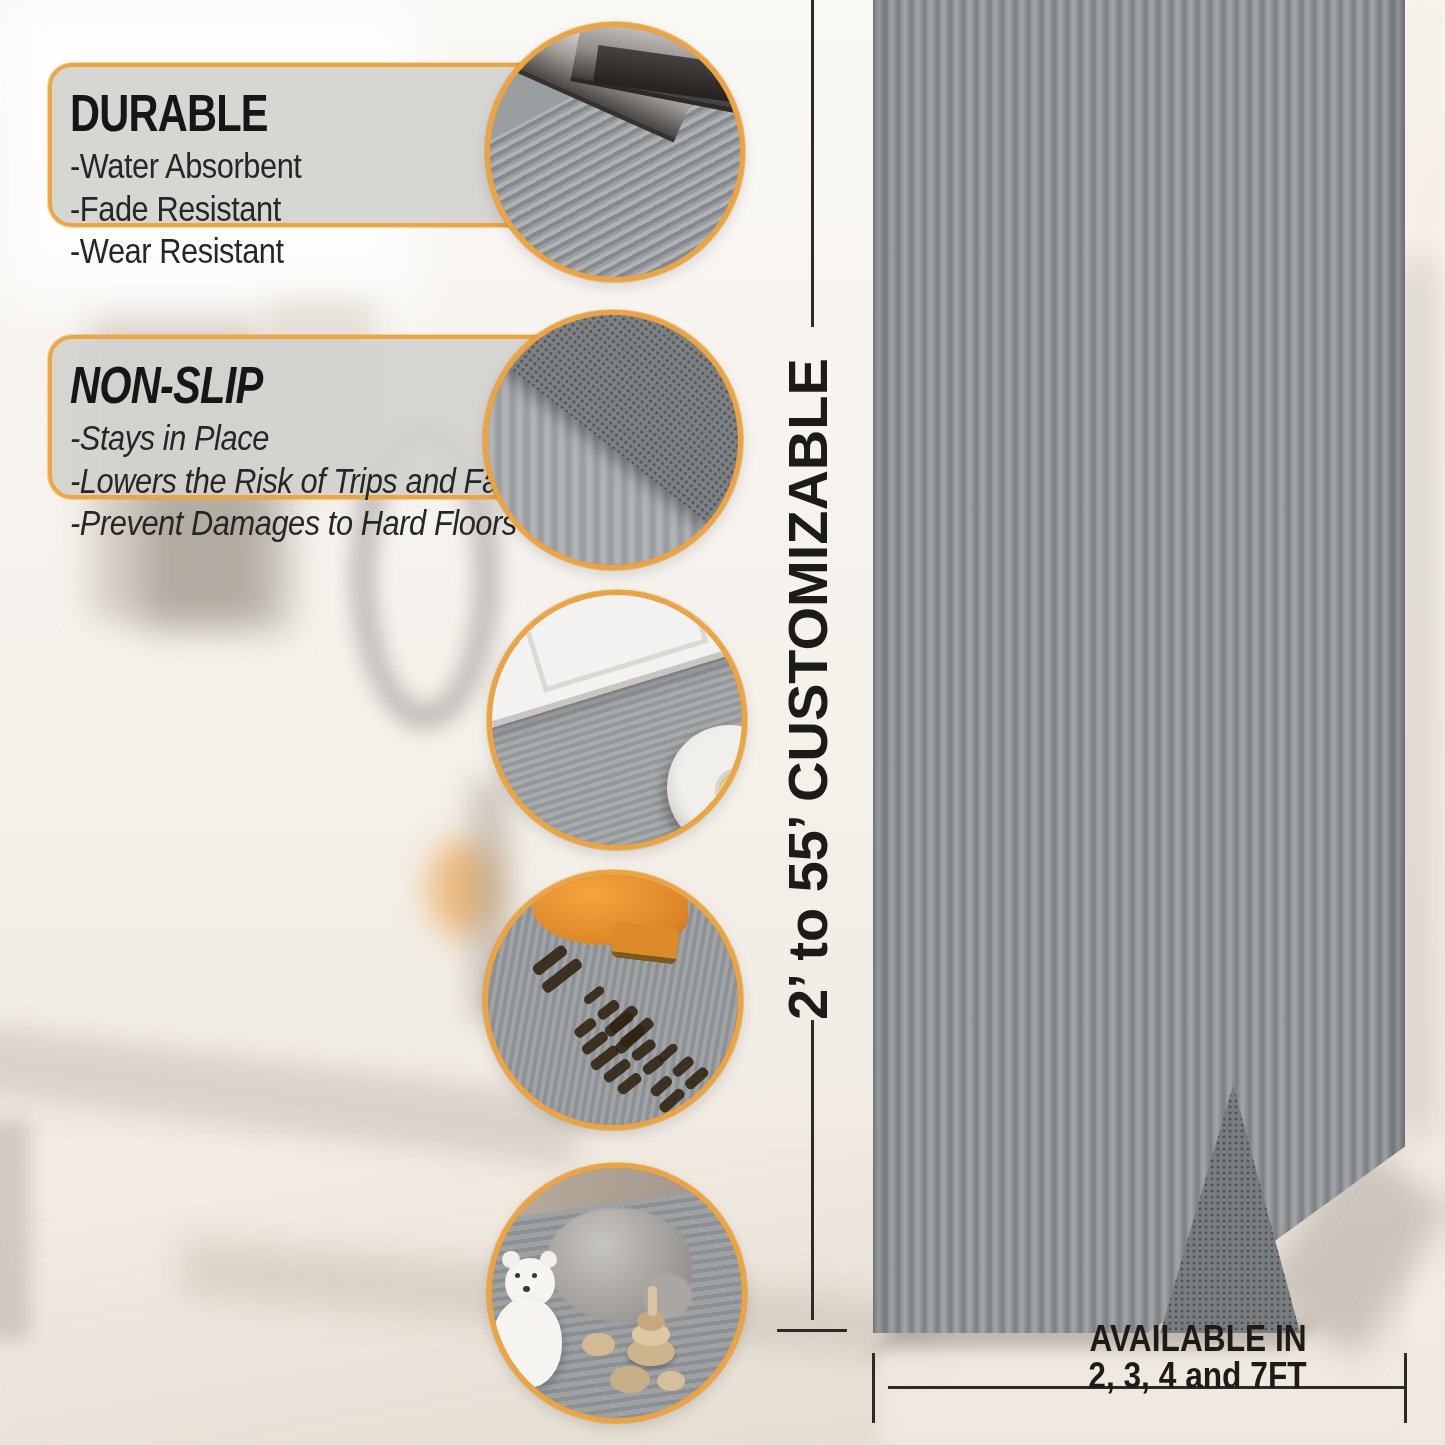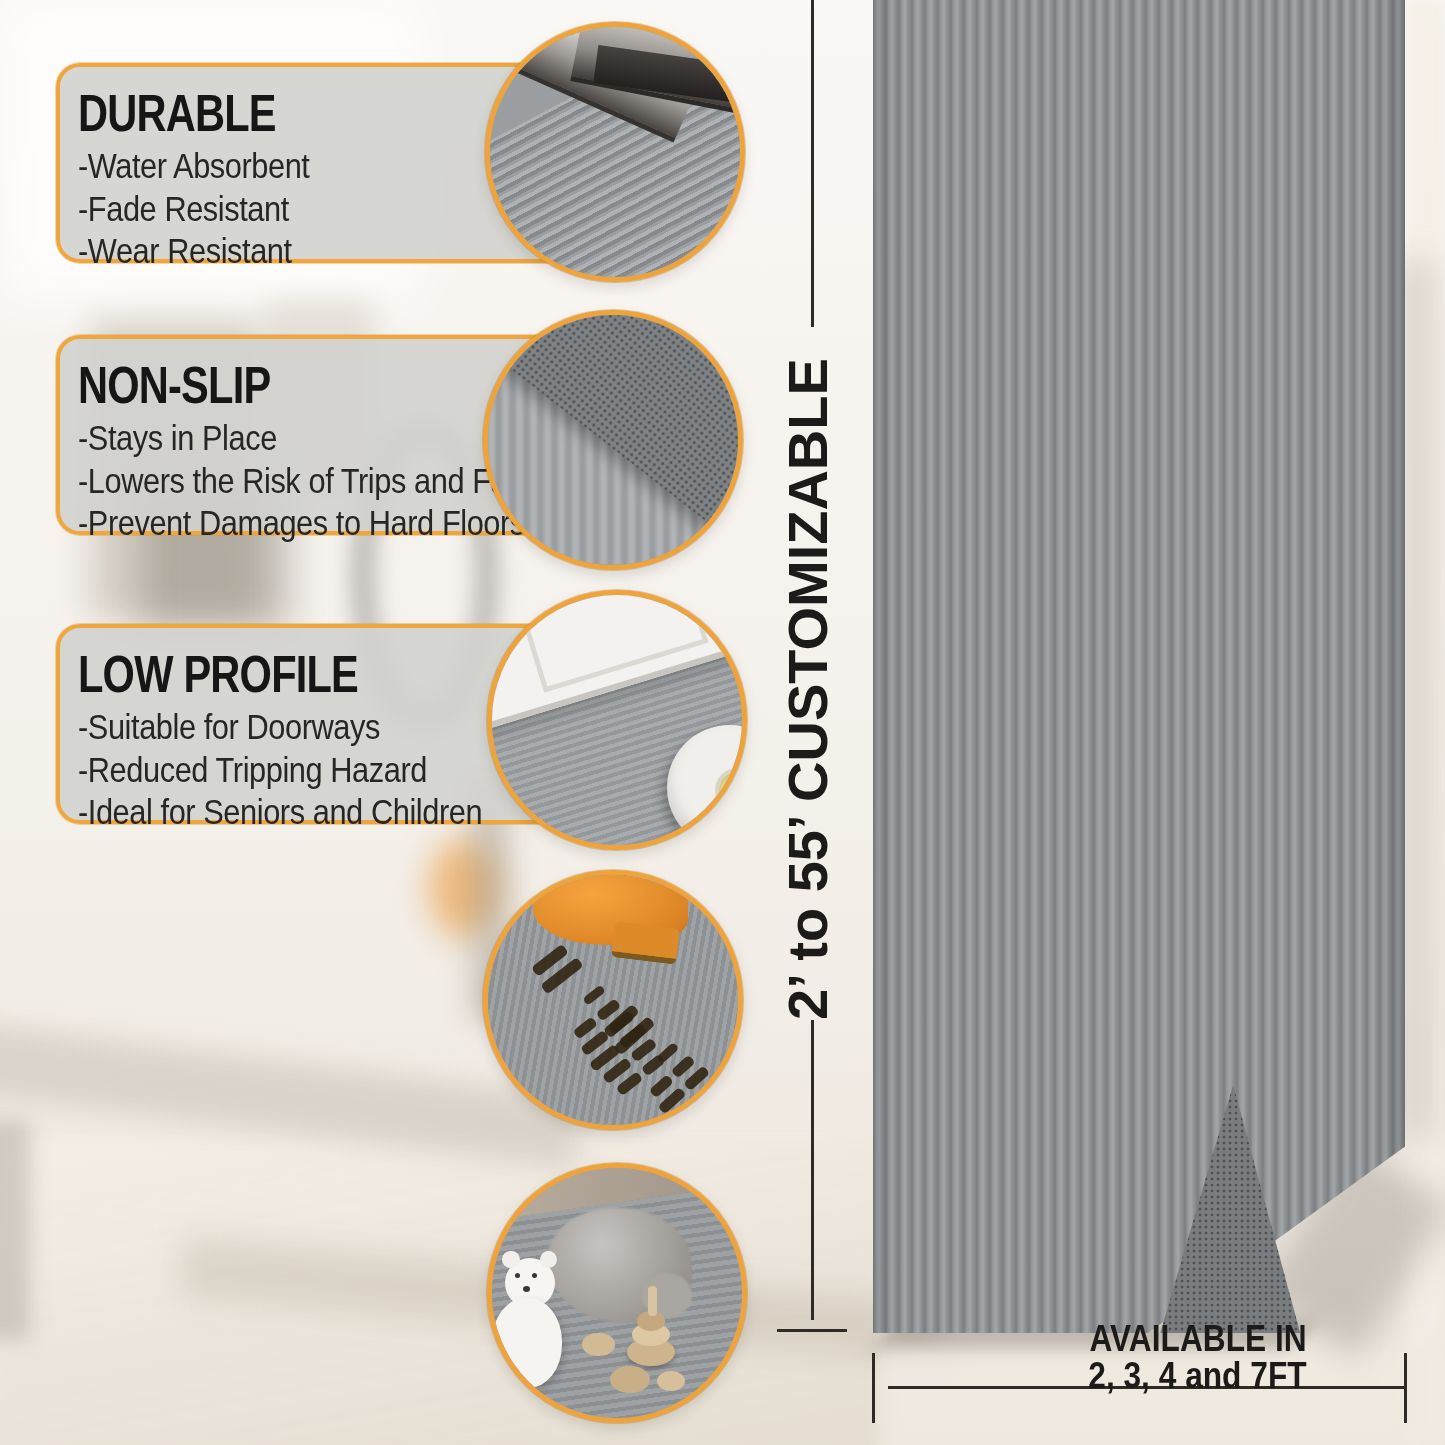--- a/index.html
+++ b/index.html
@@ -1,21 +1,21 @@
 <!DOCTYPE html>
 <html><head>
 <meta charset="utf-8">
 <style>
   html,body{margin:0;padding:0;background:#e9e4dd;}
   .canvas{position:relative;width:1445px;height:1445px;overflow:hidden;
     background:linear-gradient(180deg,#faf8f5 0%,#f4f0ea 55%,#ece5dc 100%);
     font-family:"Liberation Sans",sans-serif;}
   .blob{position:absolute;pointer-events:none;}
   
-  .card{position:absolute;left:56px;width:552px;height:200px;box-sizing:border-box;
+  .card{position:absolute;left:48px;width:552px;height:164px;box-sizing:border-box;
     border:4px solid #efa63e;border-radius:24px;background:rgba(209,209,206,0.90);
     padding:10px 0 0 18px;z-index:3;box-shadow:0 0 0 1px rgba(217,143,31,.35);}
   .card h2{margin:10px 0 6px;font-size:52px;line-height:1.0;font-weight:bold;color:#161616;
     letter-spacing:-1px;transform:scaleX(.80);transform-origin:left;white-space:nowrap;}
   .card p{margin:0;font-size:35px;line-height:1.22;color:#262626;letter-spacing:-.5px;
     transform:scaleX(.88);transform-origin:left;white-space:nowrap;font-weight:500;}
   
   .circle{position:absolute;width:260px;height:260px;box-sizing:border-box;border-radius:50%;
     border:5px solid #efa33c;overflow:hidden;z-index:4;background:#9a9ea0;
     box-shadow:0 0 0 1px rgba(200,130,20,.4),0 6px 14px rgba(0,0,0,.12);}
@@ -119,37 +119,31 @@
     <p>-Fade Resistant</p>
     <p>-Wear Resistant</p>
   </section>
   <div class="circle" style="left:485px;top:22px;">
     <div class="ribs-diag" style="left:-25%;top:24%;width:160%;height:120%;transform:rotate(-28deg);"></div>
     <div class="metal1"></div>
     <div class="metal2"></div>
     <div class="metal3"></div>
   </div>
 
-  <section class="card" style="top:335px;">
+  <section class="card" style="top:335px;font-style:italic;">
     <h2>NON-SLIP</h2>
     <p>-Stays in Place</p>
     <p>-Lowers the Risk of Trips and Falls</p>
     <p>-Prevent Damages to Hard Floors</p>
   </section>
   <div class="circle" style="left:483px;top:310px;">
     <div style="left:0;top:0;width:100%;height:100%;background:repeating-linear-gradient(90deg,#b2b5b7 0 7px,#9a9da0 7px 14px);filter:blur(1.5px);"></div>
     <div class="mesh"></div>
   </div>
 
-  <section class="card" style="top:624px;">
-    <h2>LOW PROFILE</h2>
-    <p>-Suitable for Doorways</p>
-    <p>-Reduced Tripping Hazard</p>
-    <p>-Ideal for Seniors and Children</p>
-  </section>
   <div class="circle" style="left:487px;top:590px;">
     <div style="left:-20%;top:10%;width:150%;height:120%;transform:rotate(-17deg);background:repeating-linear-gradient(0deg,#a8abad 0 4px,#94989a 4px 8px);"></div>
     <div class="door">
       <div class="door-panel" style="position:absolute;"></div>
     </div>
     <div class="robot">
       <div class="robot-btn" style="position:absolute;"></div>
     </div>
   </div>
 

